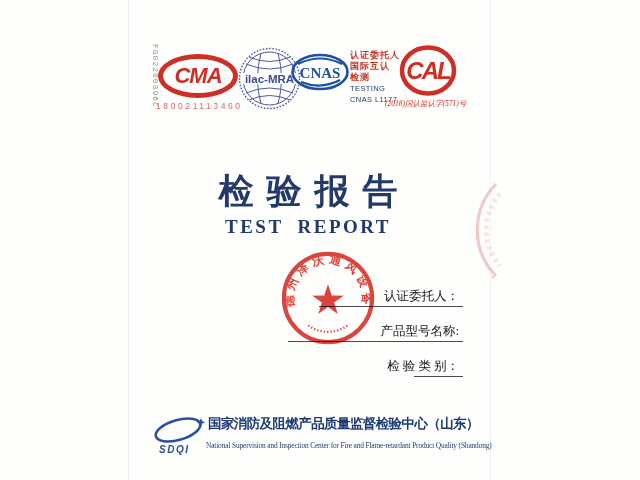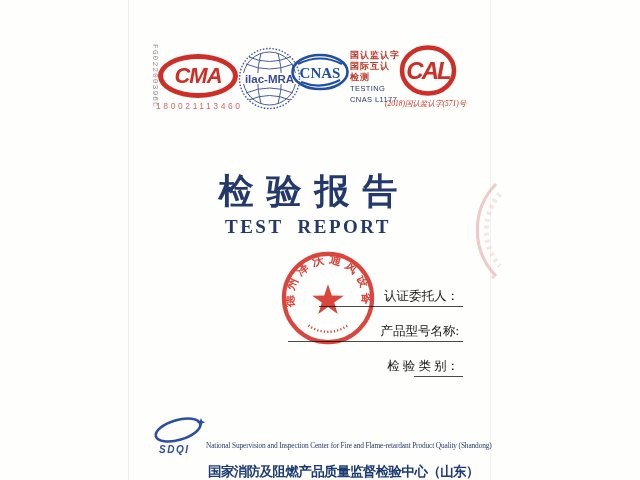--- a/index.html
+++ b/index.html
@@ -67,21 +67,21 @@
   
   .seal { position: absolute; left: 279px; top: 249px; width: 98px; height: 98px; mix-blend-mode: multiply; opacity: .92; }
 
   
   .ghost-seal { position: absolute; left: 468px; top: 178px; opacity: .5; }
 
   
   .footer-logo { position: absolute; left: 151px; top: 415px; }
   .footer-cn {
     position: absolute; left: 208px; top: 415px; width: 270px;
-    font-size: 13.5px; font-weight: 700; color: #1c3b75; letter-spacing: -.6px; white-space: nowrap; margin-top: 48px;
+    font-size: 13.5px; font-weight: 700; color: #1c3b75; letter-spacing: -.6px; white-space: nowrap;
   }
   .footer-en {
     position: absolute; left: 206px; top: 441px; width: 280px;
     font-size: 7.4px; color: #27406f; letter-spacing: -.15px; white-space: nowrap;
   }
 </style>
 </head>
 <body>
 
 <div id="page">
@@ -114,21 +114,21 @@
 
   <div class="cnas">
     <svg width="58" height="38" viewBox="0 0 58 38">
       <ellipse cx="29" cy="19" rx="27.5" ry="17" fill="none" stroke="#1e4fa0" stroke-width="2.6"></ellipse>
       <path d="M7 11 Q29 0 51 11" fill="none" stroke="#1e4fa0" stroke-width="2.2"></path>
       <path d="M10 29 Q30 37 49 27" fill="none" stroke="#1e4fa0" stroke-width="2.2"></path>
       <text x="29" y="25" text-anchor="middle" font-family="Liberation Serif, serif" font-size="15" font-weight="bold" fill="#1e4fa0">CNAS</text>
     </svg>
   </div>
   <div class="cnas-caption">
-    <div class="cnas-cn">国认监认字</div>
+    <div class="cnas-cn">认证委托人</div>
     <div class="cnas-cn">国际互认</div>
     <div class="cnas-cn">检测</div>
     <div class="cnas-en">TESTING</div>
     <div class="cnas-en">CNAS L1177</div>
   </div>
 
   <div class="cal">
     <svg width="58" height="51" viewBox="0 0 58 51">
       <ellipse cx="29" cy="25.5" rx="26" ry="23" fill="none" stroke="#cf2e26" stroke-width="4.5"></ellipse>
       <text x="29" y="34" text-anchor="middle" font-family="Liberation Sans, sans-serif" font-size="24" font-weight="bold" font-style="italic" fill="#cf2e26" letter-spacing="-2">CAL</text>

